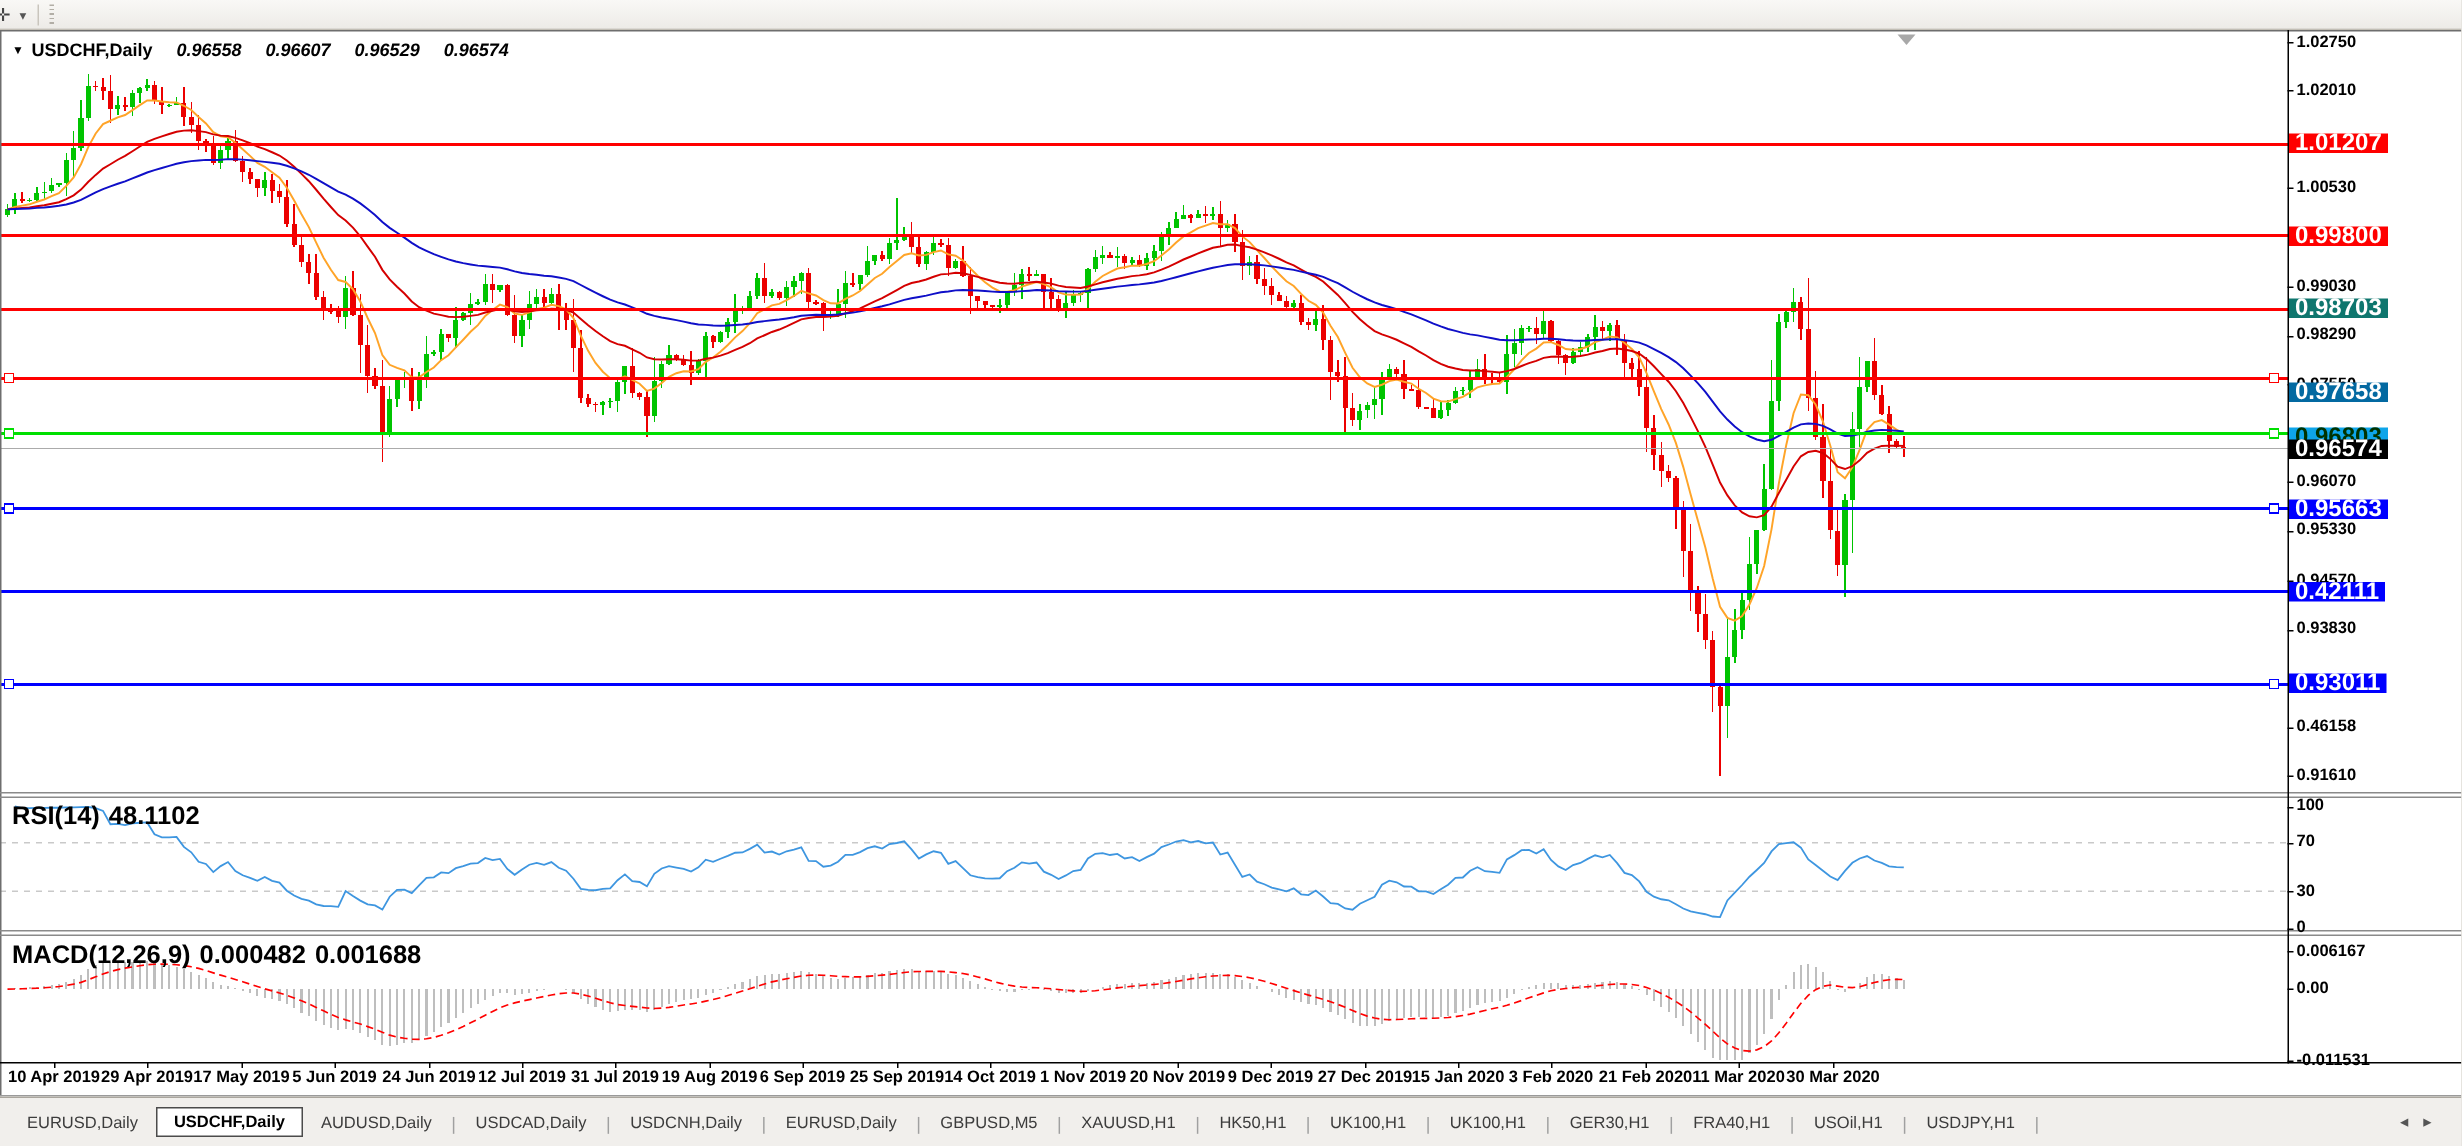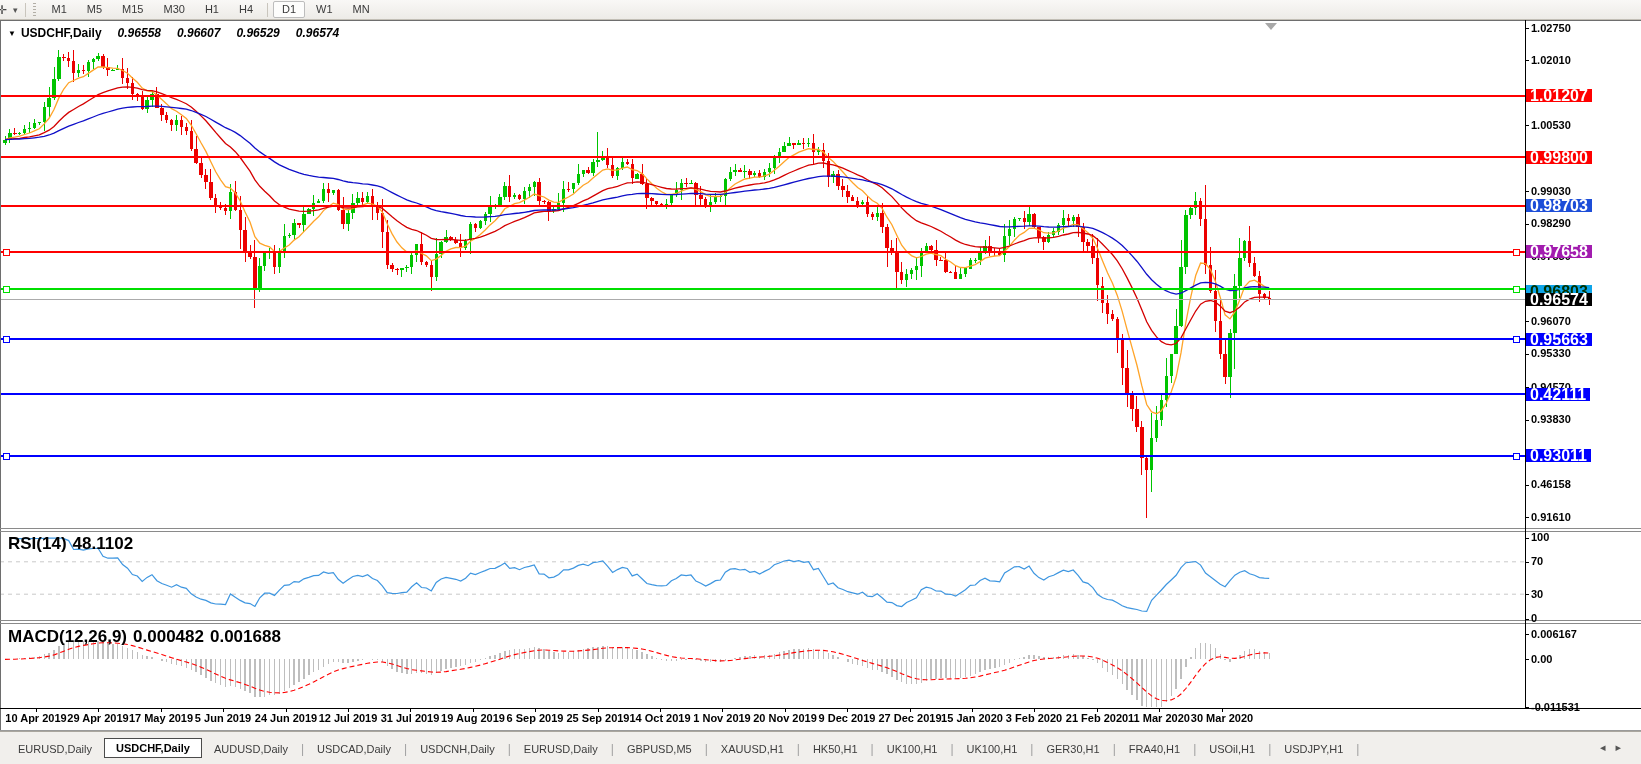--- a/index.html
+++ b/index.html
@@ -55,32 +55,20 @@
 </head>
 <body>
 
 <div id="app">
 
   <div id="toolbar">
     <span class="tool-icon">✛</span>
     <span class="caret">▾</span>
     <span class="vsep"></span>
     <span class="grip"></span>
-    <span id="tf-buttons" style="display:flex;align-items:center;">
-        <span class="tfbtn">M1</span>
-        <span class="tfbtn">M5</span>
-        <span class="tfbtn">M15</span>
-        <span class="tfbtn">M30</span>
-        <span class="tfbtn">H1</span>
-        <span class="tfbtn">H4</span>
-        <span class="vsep"></span>
-        <span class="tfbtn active">D1</span>
-        <span class="tfbtn">W1</span>
-        <span class="tfbtn">MN</span>
-      </span>
   </div>
   <div id="toolbar-bottom"></div>
 
   <svg id="chart-svg" class="abs" style="left:0;top:20px;" width="1641" height="711" viewBox="0 20 1641 711">
       <defs>
         <clipPath id="mainclip">
           <rect x="0" y="22" width="1525" height="506"></rect>
         </clipPath>
         <clipPath id="rsiclip">
           <rect x="0" y="533" width="1525" height="86"></rect>
@@ -958,22 +946,22 @@
       <div class="tickmark" style="top:619px"></div>
       <div class="ptick" style="top:612px">0</div>
       <div class="tickmark" style="top:634px"></div>
       <div class="ptick" style="top:628px">0.006167</div>
       <div class="tickmark" style="top:659px"></div>
       <div class="ptick" style="top:653px">0.00</div>
       <div class="tickmark" style="top:707px"></div>
       <div class="ptick" style="top:701px">-0.011531</div>
       <div class="badge" style="top:89px;background:#FF0000;color:#FFFFFF">1.01207</div>
       <div class="badge" style="top:151px;background:#FF0000;color:#FFFFFF">0.99800</div>
-      <div class="badge" style="top:199px;background:#1d4ed8;color:#FFFFFF">0.98703</div>
-      <div class="badge" style="top:245px;background:#a21caf;color:#FFFFFF">0.97658</div>
+      <div class="badge" style="top:199px;background:#0f766e;color:#FFFFFF">0.98703</div>
+      <div class="badge" style="top:255px;background:#0369a1;color:#FFFFFF">0.97658</div>
       <div class="badge" style="top:285px;background:#0ea5e9;color:#003300">0.96803</div>
       <div class="badge" style="top:333px;background:#0000FF;color:#FFFFFF">0.95663</div>
       <div class="badge" style="top:388px;background:#0000FF;color:#FFFFFF">0.42111</div>
       <div class="badge" style="top:449px;background:#0000FF;color:#FFFFFF">0.93011</div>
       <div class="badge" style="top:293px;background:#000000;color:#fff">0.96574</div>
     </div>
   <div id="date-axis">
       <div class="datetick" style="left:36px"></div>
       <div class="datelabel" style="left:36px">10 Apr 2019</div>
       <div class="datetick" style="left:98px"></div>

